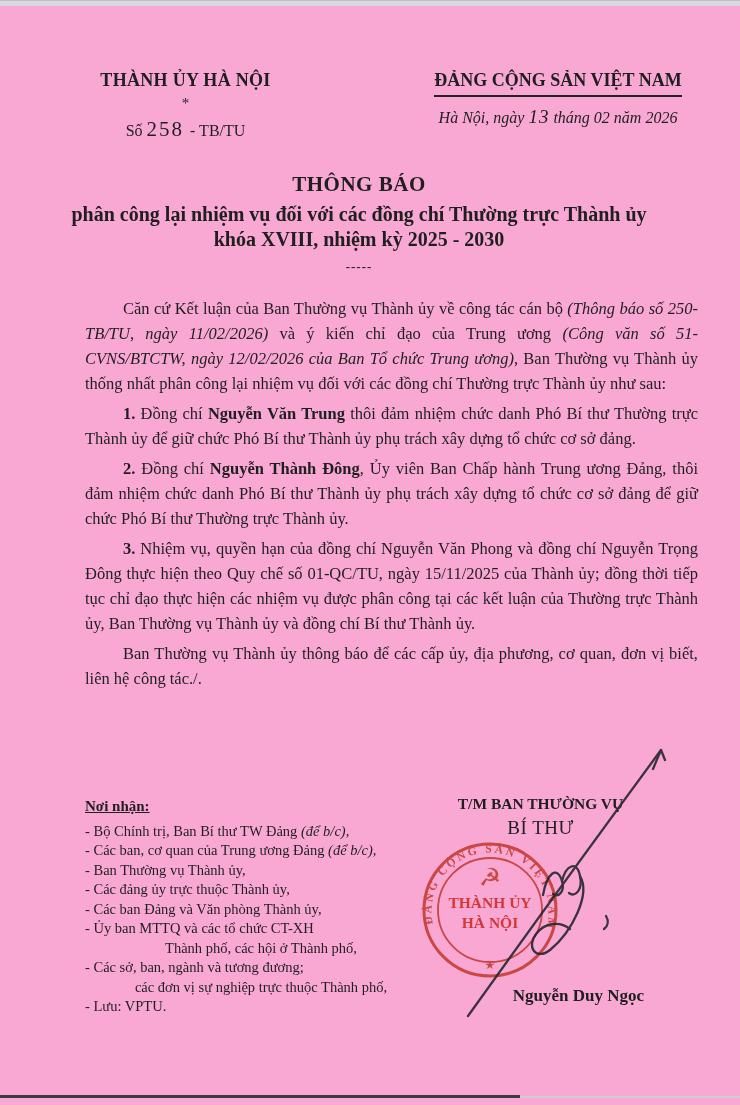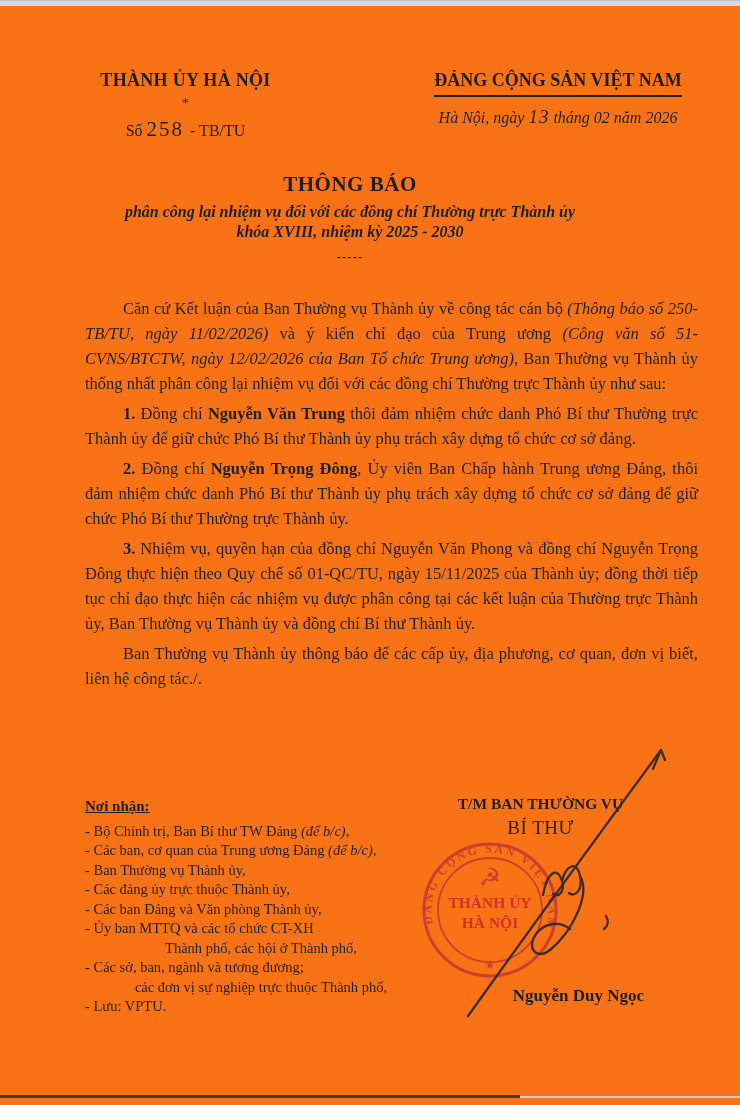--- a/index.html
+++ b/index.html
@@ -1,36 +1,36 @@
 <!DOCTYPE html>
 <html><head>
 <meta charset="utf-8">
 <style>
   html,body{margin:0;padding:0;background:#ffffff;}
-  .page{position:relative;width:740px;height:1105px;background:#f97316;overflow:hidden;
+  .page{position:relative;width:740px;height:1105px;background:#f9a8d4;overflow:hidden;
         font-family:"Liberation Serif","DejaVu Serif",serif;color:#1f1f1f;}
   .top-strip{position:absolute;left:0;top:0;width:740px;height:5px;background:#d8d8dd;border-top:1px solid #bfbfc6;}
   .bottom-line-dark{position:absolute;left:0;top:1095px;width:520px;height:3px;background:#3b3b40;}
   .bottom-line-light{position:absolute;left:520px;top:1096px;width:220px;height:2px;background:#cdced4;}
 
   .hdr-left{position:absolute;left:88px;top:70px;width:195px;text-align:center;}
   .org-name{font-weight:bold;font-size:18px;letter-spacing:.3px;white-space:nowrap;}
   .org-star{font-size:15px;margin-top:4px;}
   .doc-number{margin-top:5px;font-size:16px;white-space:nowrap;}
   .doc-number .num{font-size:21px;letter-spacing:2px;margin:0 6px 0 4px;}
 
   .hdr-right{position:absolute;left:413px;top:70px;width:290px;text-align:center;}
   .party-name{display:inline-block;font-weight:bold;font-size:18px;white-space:nowrap;
               border-bottom:2px solid #222;padding-bottom:4px;}
   .date-line{margin-top:9px;font-style:italic;font-size:16px;white-space:nowrap;}
   .date-line .day{font-size:19px;letter-spacing:1px;margin:0 4px;}
 
-  .title-block{position:absolute;left:60px;top:172px;width:580px;text-align:center;}
+  .title-block{position:absolute;left:69px;top:172px;width:580px;text-align:center;}
   .doc-title{font-weight:bold;font-size:21px;letter-spacing:.5px;}
-  .doc-sub{font-weight:bold;font-size:16px;margin-top:6px;font-style:italic;}
+  .doc-sub{font-weight:bold;font-size:20px;margin-top:6px;}
   .sep{font-weight:bold;font-size:13px;letter-spacing:1px;margin-top:8px;}
 
   .body-text{position:absolute;left:85px;top:296px;width:613px;text-align:justify;
              font-size:16.5px;line-height:25px;}
   .body-text p{margin:0 0 5px 0;text-indent:38px;}
   .it{font-style:italic;}
   .b{font-weight:bold;}
 
   .recipients{position:absolute;left:85px;top:797px;width:345px;font-size:14.5px;line-height:19.5px;}
   .recip-head{font-weight:bold;font-size:15px;text-decoration:underline;margin-bottom:5px;}
@@ -65,21 +65,21 @@
   <div class="title-block">
     <div class="doc-title">THÔNG BÁO</div>
     <div class="doc-sub">phân công lại nhiệm vụ đối với các đồng chí Thường trực Thành ủy</div>
     <div class="doc-sub" style="margin-top:2px;">khóa XVIII, nhiệm kỳ 2025 - 2030</div>
     <div class="sep">-----</div>
   </div>
 
   <div class="body-text">
     <p><span>Căn cứ Kết luận của Ban Thường vụ Thành ủy về công tác cán bộ </span><span class="it">(Thông báo số 250-TB/TU, ngày 11/02/2026)</span><span> và ý kiến chỉ đạo của Trung ương </span><span class="it">(Công văn số 51-CVNS/BTCTW, ngày 12/02/2026 của Ban Tổ chức Trung ương)</span><span>, Ban Thường vụ Thành ủy thống nhất phân công lại nhiệm vụ đối với các đồng chí Thường trực Thành ủy như sau:</span></p>
     <p><span class="b">1.</span><span> Đồng chí </span><span class="b">Nguyễn Văn Trung</span><span> thôi đảm nhiệm chức danh Phó Bí thư Thường trực Thành ủy để giữ chức Phó Bí thư Thành ủy phụ trách xây dựng tổ chức cơ sở đảng.</span></p>
-    <p><span class="b">2.</span><span> Đồng chí </span><span class="b">Nguyễn Trọng Đông</span><span>, Ủy viên Ban Chấp hành Trung ương Đảng, thôi đảm nhiệm chức danh Phó Bí thư Thành ủy phụ trách xây dựng tổ chức cơ sở đảng để giữ chức Phó Bí thư Thường trực Thành ủy.</span></p>
+    <p><span class="b">2.</span><span> Đồng chí </span><span class="b">Nguyễn Thành Đông</span><span>, Ủy viên Ban Chấp hành Trung ương Đảng, thôi đảm nhiệm chức danh Phó Bí thư Thành ủy phụ trách xây dựng tổ chức cơ sở đảng để giữ chức Phó Bí thư Thường trực Thành ủy.</span></p>
     <p><span class="b">3.</span><span> Nhiệm vụ, quyền hạn của đồng chí Nguyễn Văn Phong và đồng chí Nguyễn Trọng Đông thực hiện theo Quy chế số 01-QC/TU, ngày 15/11/2025 của Thành ủy; đồng thời tiếp tục chỉ đạo thực hiện các nhiệm vụ được phân công tại các kết luận của Thường trực Thành ủy, Ban Thường vụ Thành ủy và đồng chí Bí thư Thành ủy.</span></p>
     <p>Ban Thường vụ Thành ủy thông báo để các cấp ủy, địa phương, cơ quan, đơn vị biết, liên hệ công tác./.</p>
   </div>
 
   <div class="recipients">
     <div class="recip-head">Nơi nhận:</div>
     <div class="recip-line"><span>- Bộ Chính trị, Ban Bí thư TW Đảng </span><span class="it">(để b/c),</span></div>
     <div class="recip-line"><span>- Các ban, cơ quan của Trung ương Đảng </span><span class="it">(để b/c),</span></div>
     <div class="recip-line">- Ban Thường vụ Thành ủy,</div>
     <div class="recip-line">- Các đảng ủy trực thuộc Thành ủy,</div>

